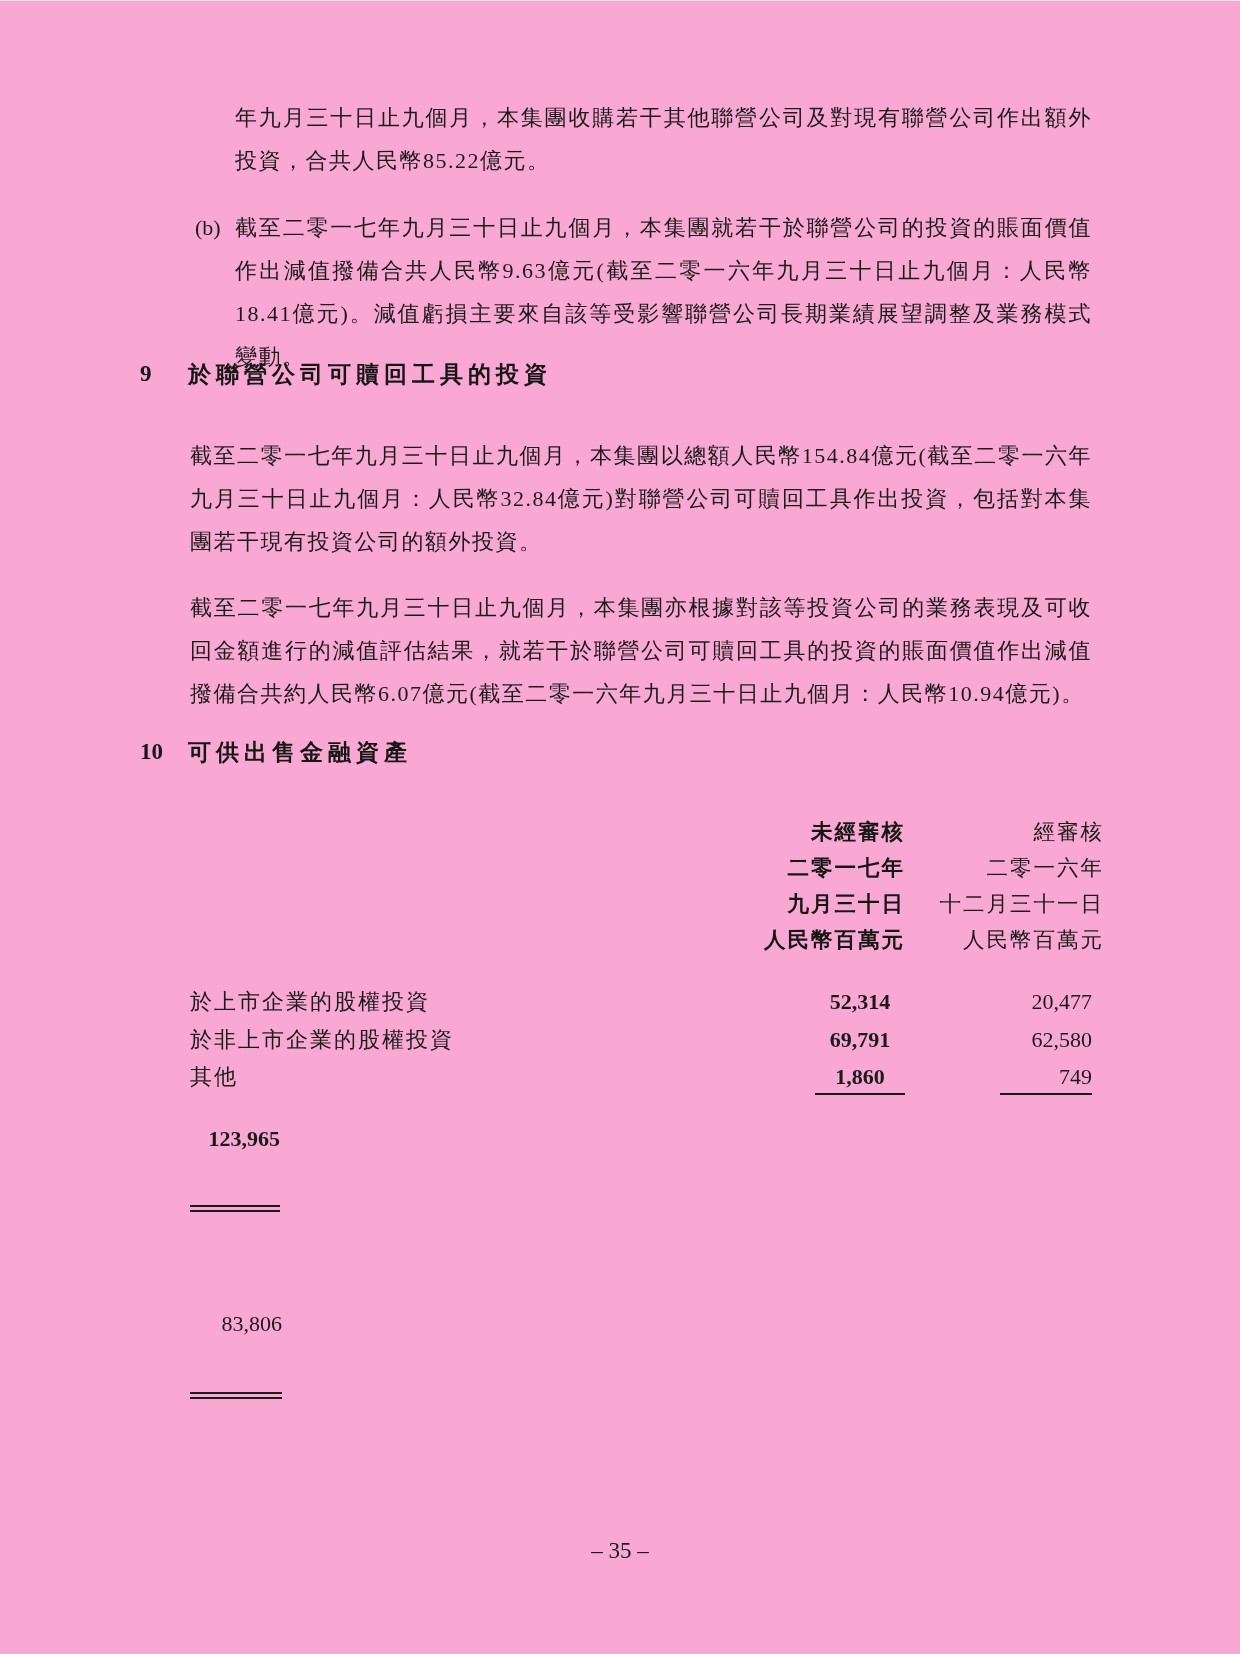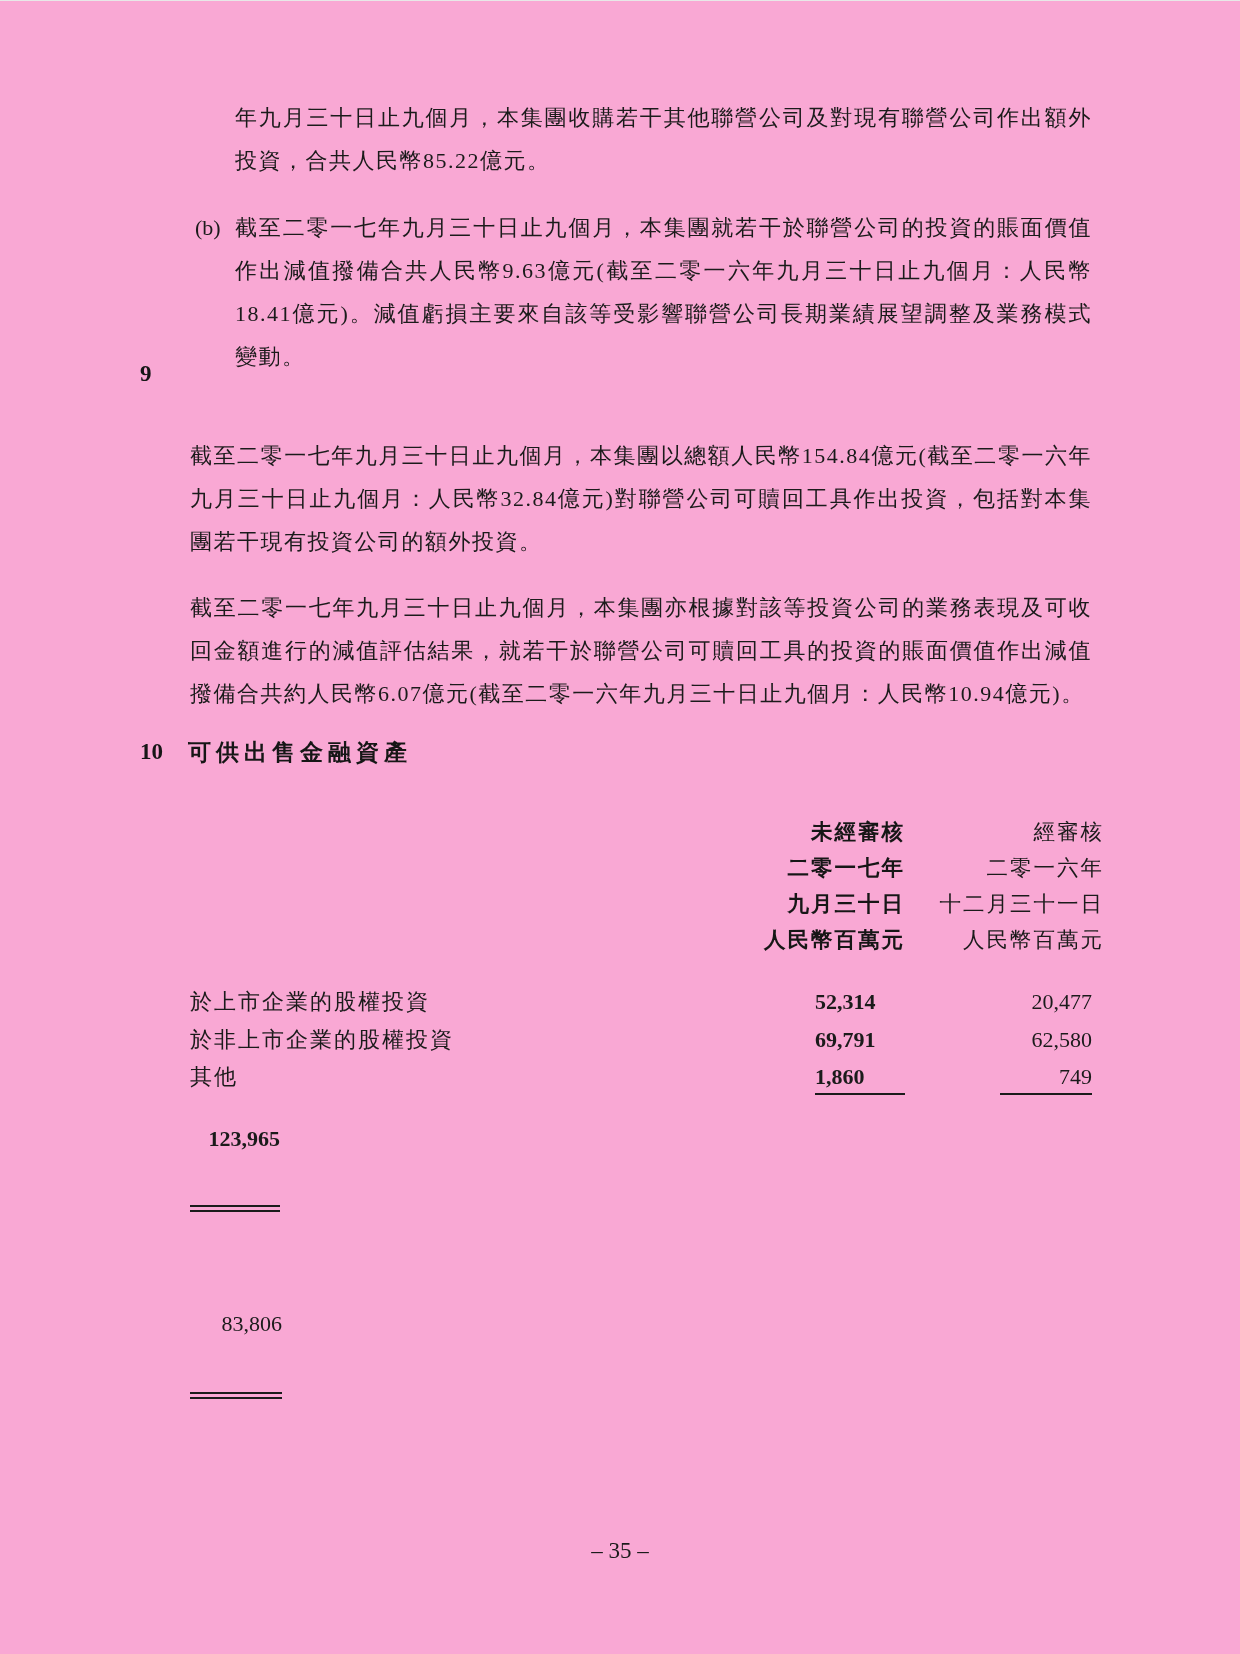--- a/index.html
+++ b/index.html
@@ -56,21 +56,21 @@
     right: 335px;
     font-family: "Liberation Sans", "DejaVu Sans", sans-serif;
     font-weight: 700;
     color: #161616;
   }
   .thead-2016 { right: 136px; }
   
   .t-rows { position: absolute; top: 982px; left: 190px; width: 902px; }
   .t-row { display: flex; height: 38px; line-height: 38px; font-size: 22px; }
   .t-row .t-label { flex: 1; letter-spacing: 2px; }
-  .t-row .t-v1 { width: 90px; flex: 0 0 90px; text-align: left; font-weight: 700; letter-spacing: 0; }
+  .t-row .t-v1 { width: 90px; flex: 0 0 90px; text-align: center; font-weight: 700; letter-spacing: 0; }
   .t-row .t-gap { width: 95px; flex: 0 0 95px; }
   .t-row .t-v2 { width: 92px; flex: 0 0 92px; text-align: right; letter-spacing: 0; }
   .t-row.row-last { height: 36px; line-height: 36px; }
   .t-row.row-last .t-v1, .t-row.row-last .t-v2 { border-bottom: 2px solid #1b1b1b; }
   .t-total { position: absolute; top: 1121px; left: 190px; width: 902px; display: flex; height: 34px; line-height: 34px; font-size: 22px; flex-direction: column; }
   .t-total .t-label { flex: 1; }
   .t-total .t-v1 { width: 90px; flex: 0 0 90px; text-align: right; font-weight: 700; border-bottom: 7px double #1b1b1b; }
   .t-total .t-gap { width: 95px; flex: 0 0 95px; }
   .t-total .t-v2 { width: 92px; flex: 0 0 92px; text-align: right; border-bottom: 7px double #1b1b1b; }
   
@@ -88,20 +88,21 @@
 
   <p class="para cont-para">年九月三十日止九個月，本集團收購若干其他聯營公司及對現有聯營公司作出額外投資，合共人民幣85.22億元。</p>
 
   <div class="item-b">
     <span class="marker">(b)</span>
     <span class="item-text para">截至二零一七年九月三十日止九個月，本集團就若干於聯營公司的投資的賬面價值作出減值撥備合共人民幣9.63億元(截至二零一六年九月三十日止九個月：人民幣18.41億元)。減值虧損主要來自該等受影響聯營公司長期業績展望調整及業務模式變動。</span>
   </div>
 
   <div class="sec-heading sec9">
     <span class="sec-num">9</span>
+    <span class="sec-title">於聯營公司可贖回工具的投資</span>
   </div>
 
   <p class="para sec-para p1">截至二零一七年九月三十日止九個月，本集團以總額人民幣154.84億元(截至二零一六年九月三十日止九個月：人民幣32.84億元)對聯營公司可贖回工具作出投資，包括對本集團若干現有投資公司的額外投資。</p>
 
   <p class="para sec-para p2">截至二零一七年九月三十日止九個月，本集團亦根據對該等投資公司的業務表現及可收回金額進行的減值評估結果，就若干於聯營公司可贖回工具的投資的賬面價值作出減值撥備合共約人民幣6.07億元(截至二零一六年九月三十日止九個月：人民幣10.94億元)。</p>
 
   <div class="sec-heading sec10">
     <span class="sec-num">10</span>
     <span class="sec-title">可供出售金融資產</span>
   </div>

